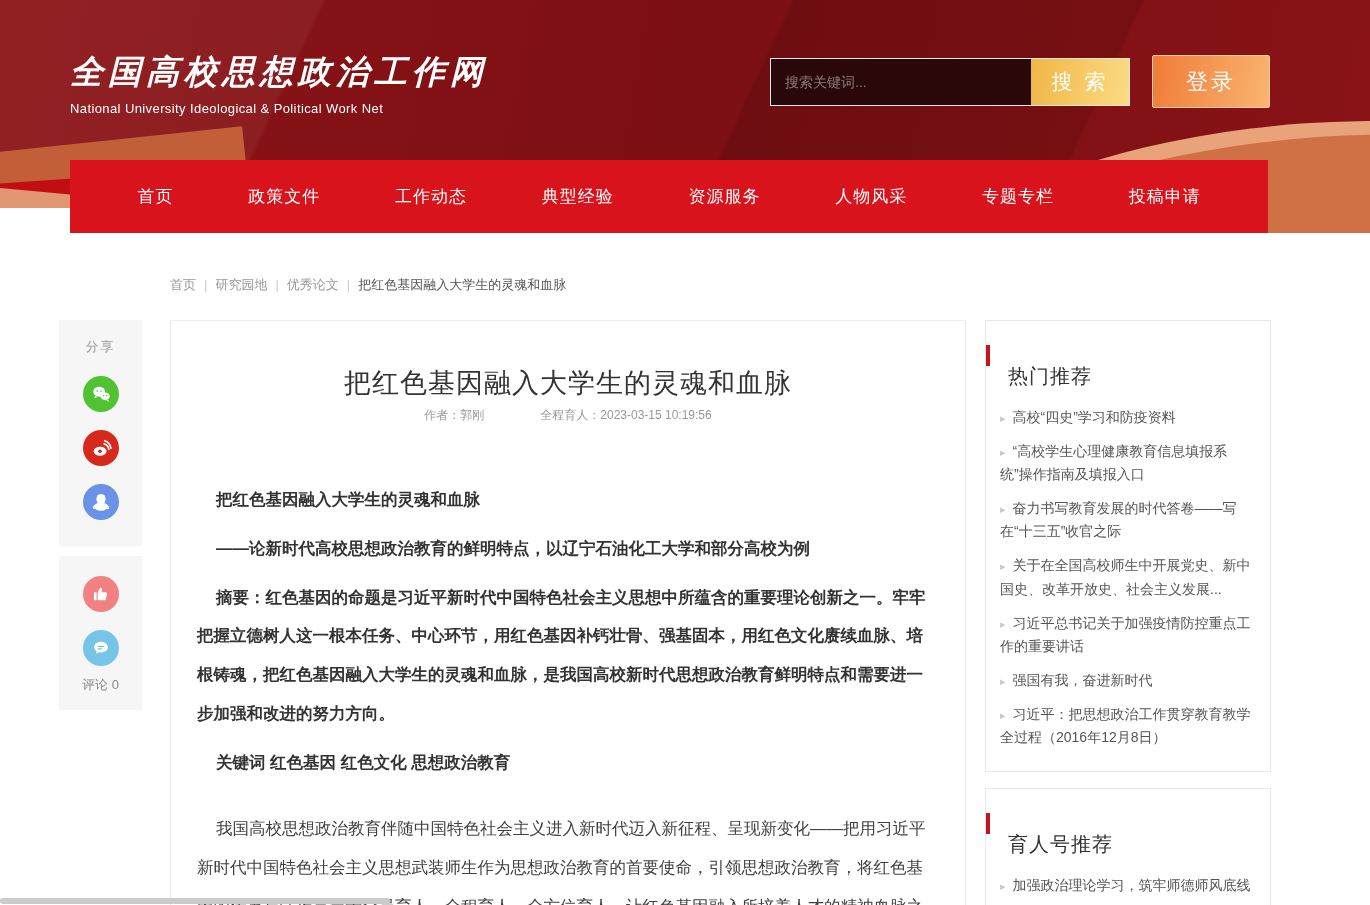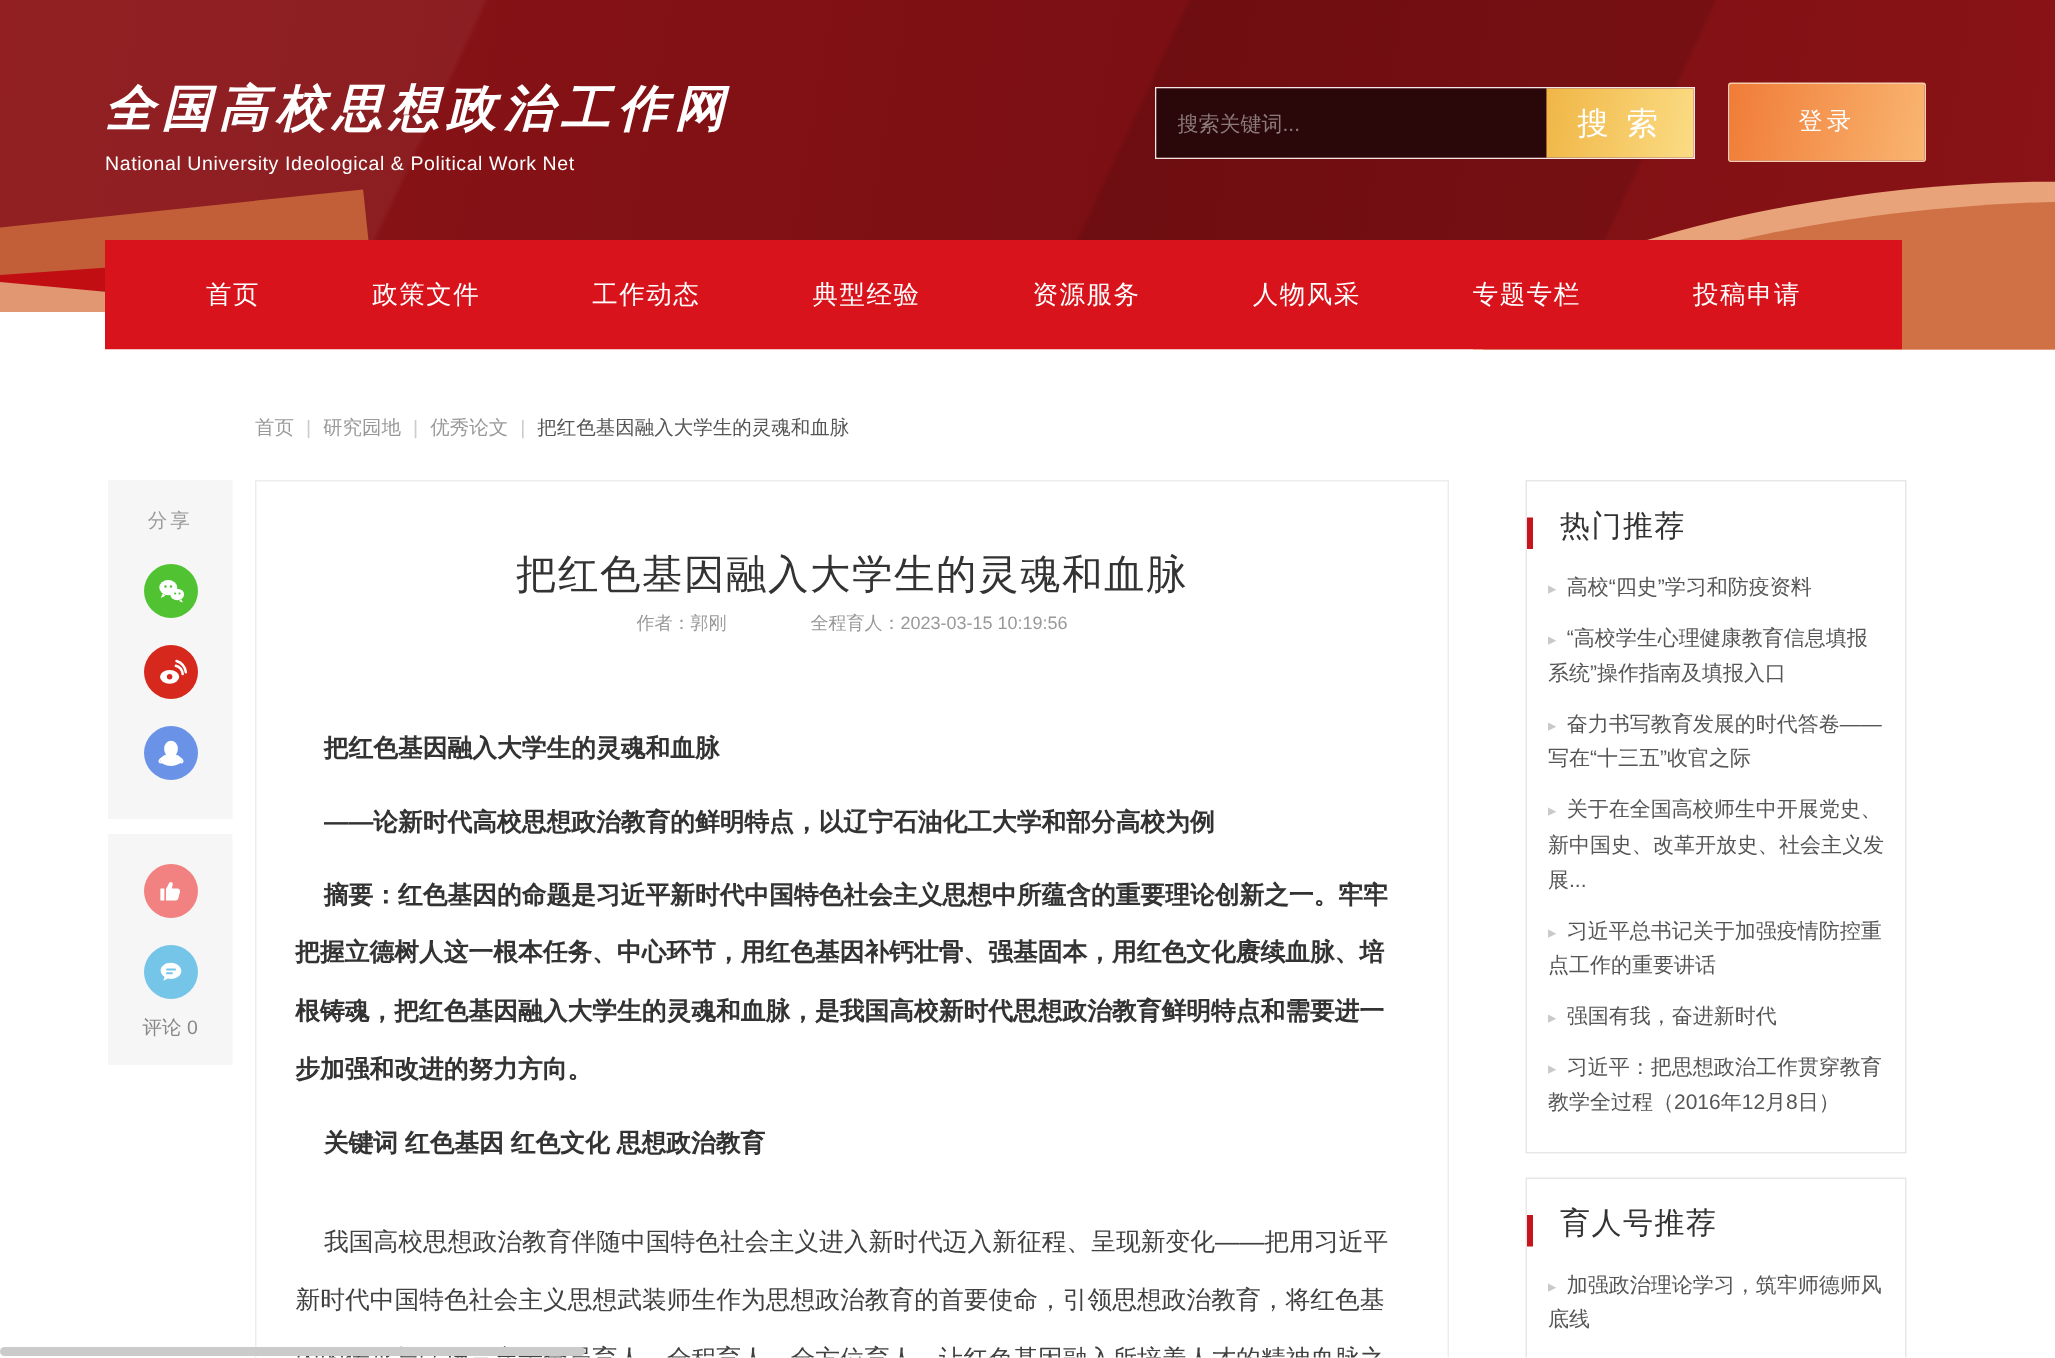--- a/index.html
+++ b/index.html
@@ -34,38 +34,38 @@
     font-size:33px; letter-spacing:5px; }
   .logo-sub { font-size:13px; margin-top:6px; letter-spacing:.4px; }
 
   .search-box { position:absolute; left:770px; top:58px; width:360px; height:48px;
     display:flex; border:1px solid rgba(255,255,255,.9); z-index:3; }
   .search-input { flex:1; min-width:0; background:#2a0709; border:0; outline:none;
     color:#ccc; padding:0 14px; font-size:14px; }
   .search-input::placeholder { color:#8d7b7b; }
   .search-btn { width:98px; border:0; cursor:pointer; color:#fff; font-size:21px;
     letter-spacing:3px; background:linear-gradient(100deg,#f0b646,#fbdc84); }
-  .login-btn { position:absolute; left:1152px; top:55px; width:132px; height:53px;
-    cursor:pointer; color:#fff; font-size:16px; letter-spacing:3px; z-index:3;
+  .login-btn { position:absolute; left:1152px; top:55px; width:118px; height:53px;
+    cursor:pointer; color:#fff; font-size:22px; letter-spacing:3px; z-index:3;
     border:1px solid #f7cda9; border-radius:2px;
     background:linear-gradient(100deg,#f07c38,#f9b570);font-family:Liberation Serif, serif; }
 
   .main-nav { position:absolute; left:70px; top:160px; width:1198px; height:73px;
     background:#d9131b; display:flex; align-items:center; justify-content:space-around;
     z-index:5; padding:0 30px; }
   .nav-item { color:#fff; font-size:17px; letter-spacing:1px; cursor:pointer; text-decoration:none; }
 
   
   .breadcrumb { position:absolute; left:170px; top:276px; font-size:13px; color:#999; z-index:2; }
   .crumb { color:#999; cursor:pointer; }
   .crumb:last-child { color:#555; cursor:default; }
   .crumb:not(:last-child)::after { content:"|"; color:#ccc; margin:0 8px; }
 
   
-  .share-col { position:absolute; left:72px; top:320px; width:83px; z-index:2; }
+  .share-col { position:absolute; left:59px; top:320px; width:83px; z-index:2; }
   .share-block { background:#f6f6f6; display:flex; flex-direction:column; align-items:center; }
   .share-block.one { padding:18px 0 26px; margin-bottom:10px; }
   .share-block.two { padding:20px 0 16px; }
   .share-label { color:#999; font-size:13px; margin-bottom:20px; letter-spacing:2px; }
   .circle { width:36px; height:36px; border-radius:50%; display:flex; align-items:center;
     justify-content:center; cursor:pointer; margin-bottom:18px; }
   .circle:last-child { margin-bottom:0; }
   .c-wechat { background:#51c332; }
   .c-weibo  { background:#d7281d; }
   .c-qq     { background:#6a93e8; }
@@ -81,21 +81,21 @@
   .article-meta { display:flex; justify-content:center; gap:56px; margin-top:6px;
     color:#999; font-size:12px; }
   .article-body { margin-top:56px; padding:0 26px; font-size:16.5px; color:#404040; }
   .para { line-height:2.35; text-indent:19px; margin:8px 0 10px; }
   .para.bold { font-weight:bold; color:#333; }
   .para:last-child { margin-top:28px; }
 
   
   .sidebar { position:absolute; left:985px; top:320px; width:286px; z-index:2; }
   .side-box { position:relative; border:1px solid #e7e7e7; background:#fff;
-    padding:6px 14px 18px; margin-bottom:16px;margin-left:32px; }
+    padding:32px 14px 18px; margin-bottom:16px; }
   .side-box::before { content:""; position:absolute; left:0; top:24px; width:4px;
     height:21px; background:#c4161c; }
   .side-title { margin:10px 0 16px; padding-left:8px; font-size:20px; color:#333;
     font-weight:normal; letter-spacing:1px; }
   .side-list { list-style:none; font-size:14px; color:#555; }
   .side-item { line-height:1.65; margin-bottom:11px; cursor:pointer; }
   .side-item:last-child { margin-bottom:4px; }
   .tri { color:#c9c9c9; font-size:11px; margin-right:7px; }
 
   

